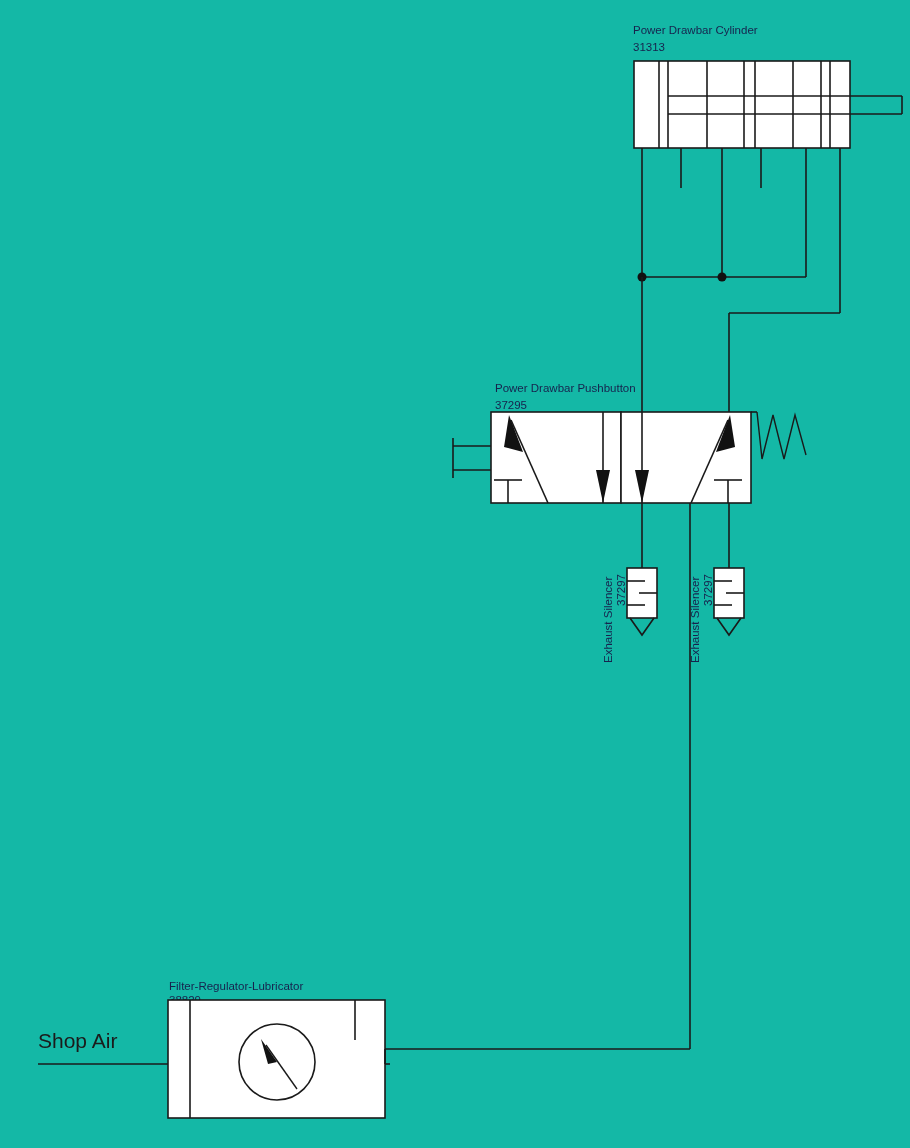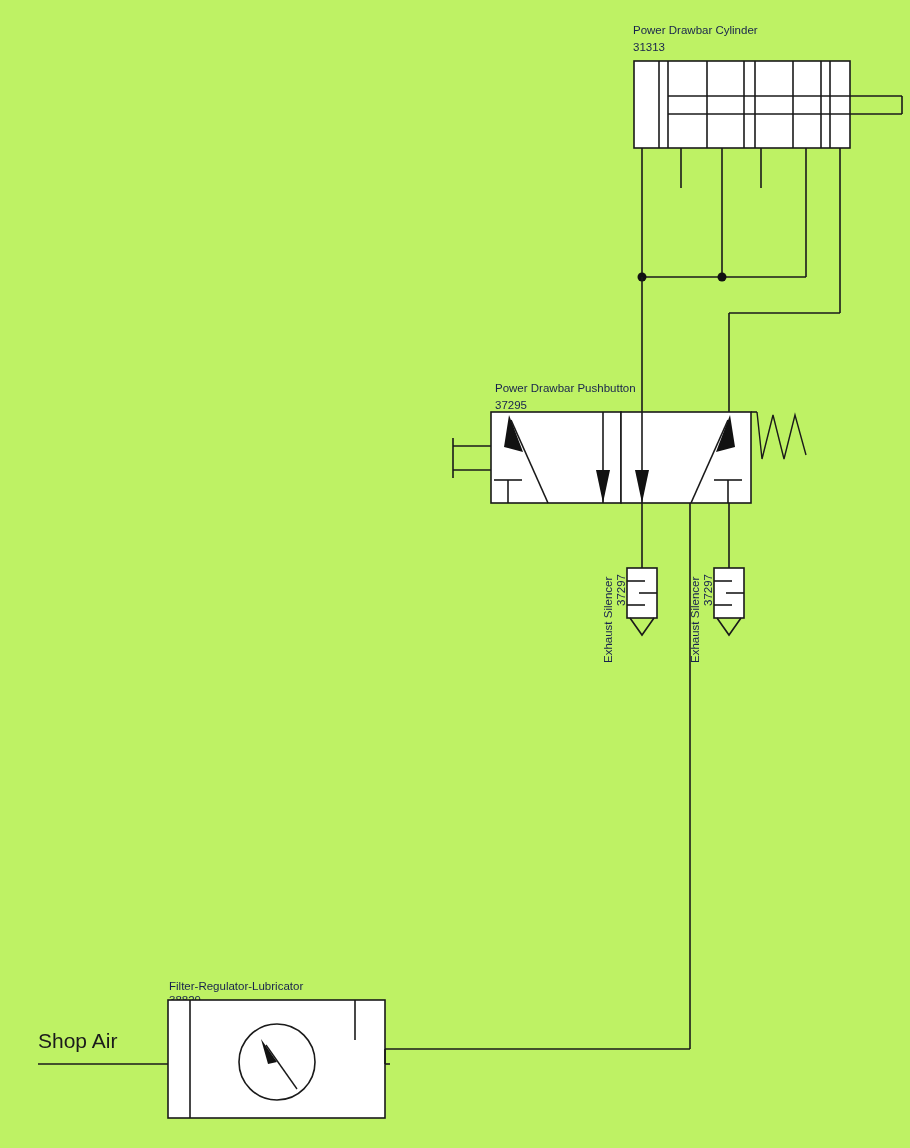--- a/index.html
+++ b/index.html
@@ -12,21 +12,21 @@
     width: 910px;
     height: 1148px;
     font-family: "Liberation Sans", sans-serif;
     overflow: hidden;
     position: relative;
   }
   #diagram-root {
     position: relative;
     width: 910px;
     height: 1148px;
-    background: #bef264;
+    background: #14b8a6;
   }
   svg#schematic {
     display: block;
     width: 910px;
     height: 1148px;
   }
   .ln {
     stroke: #1a1a1a;
     stroke-width: 1.6;
     fill: none;

